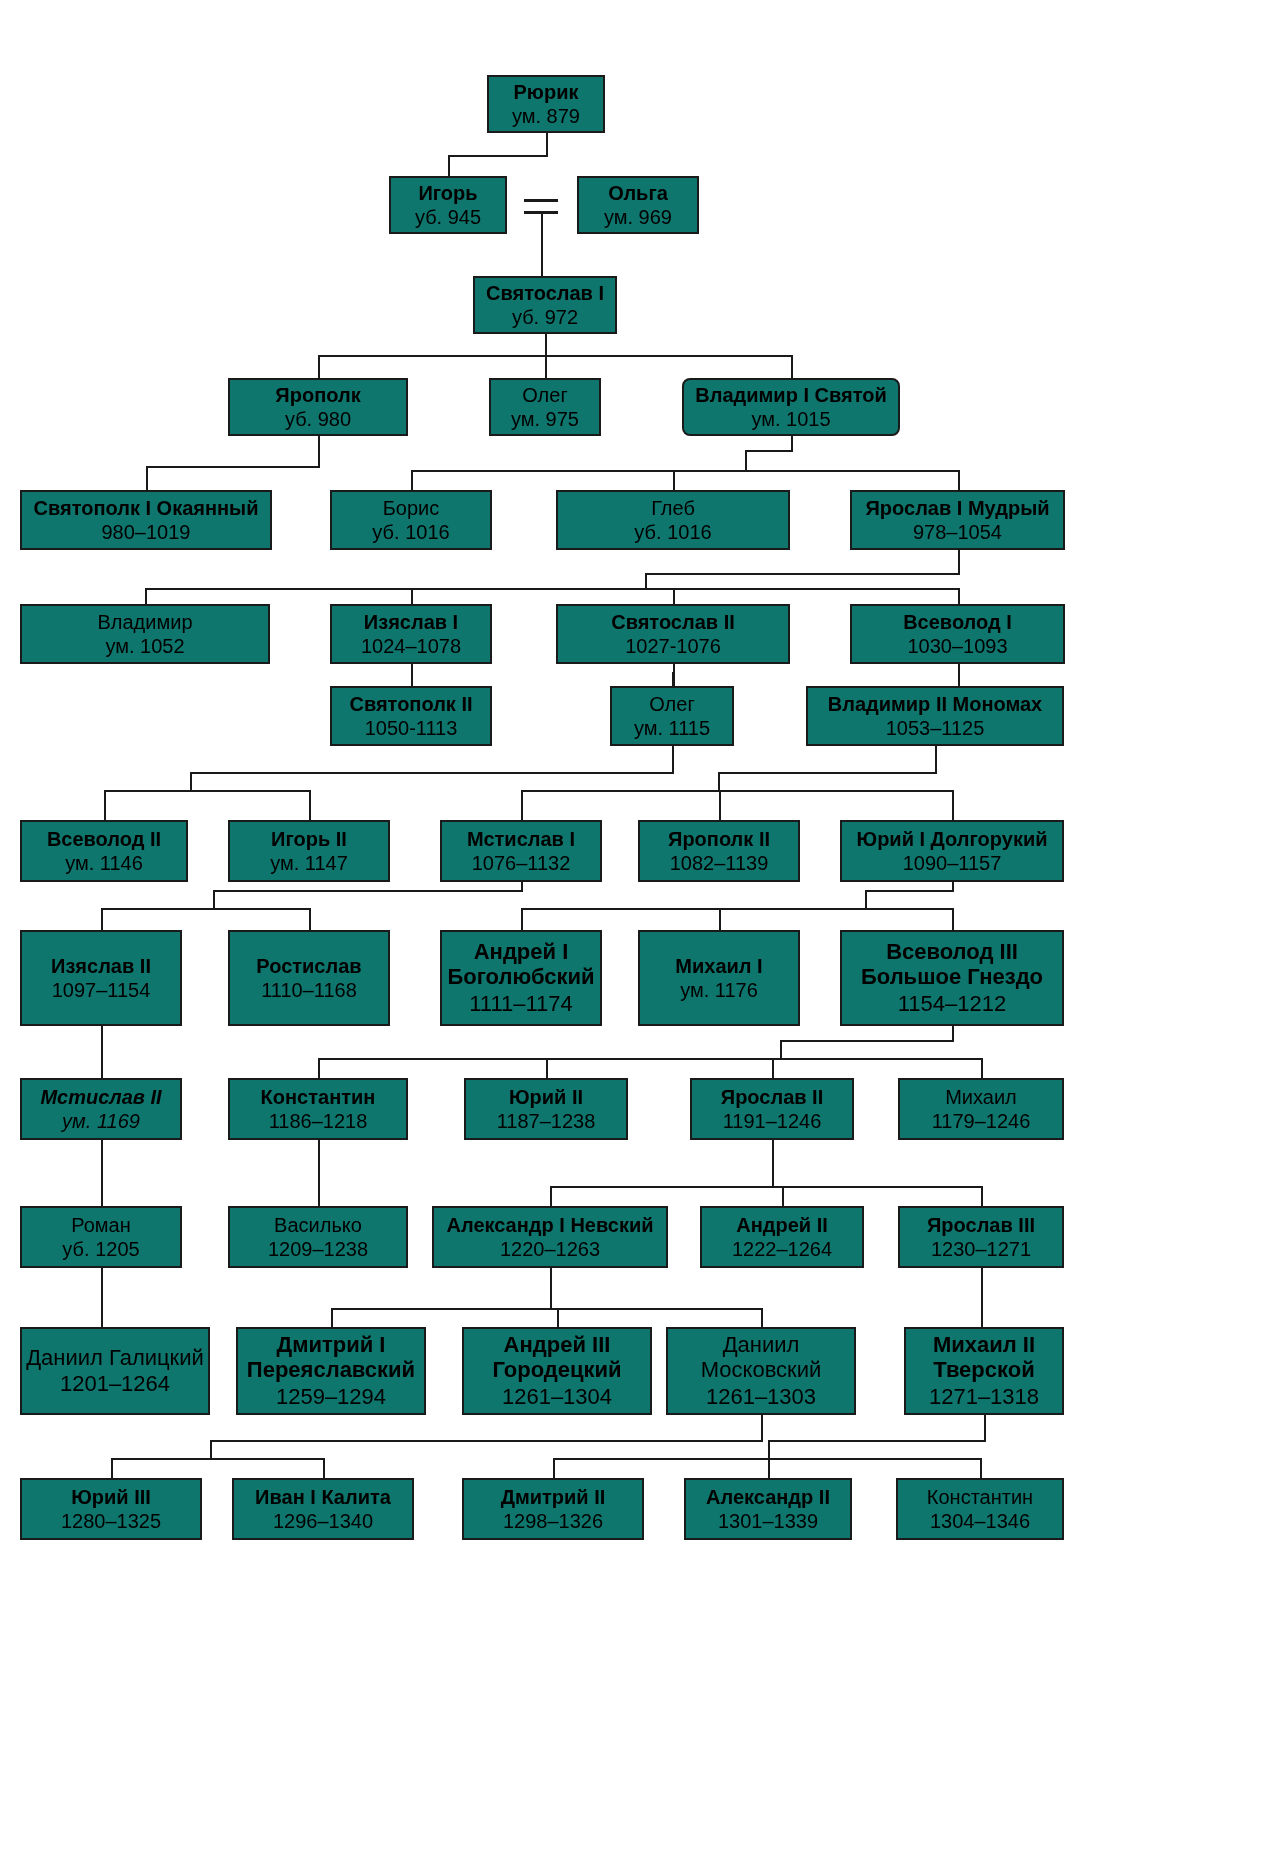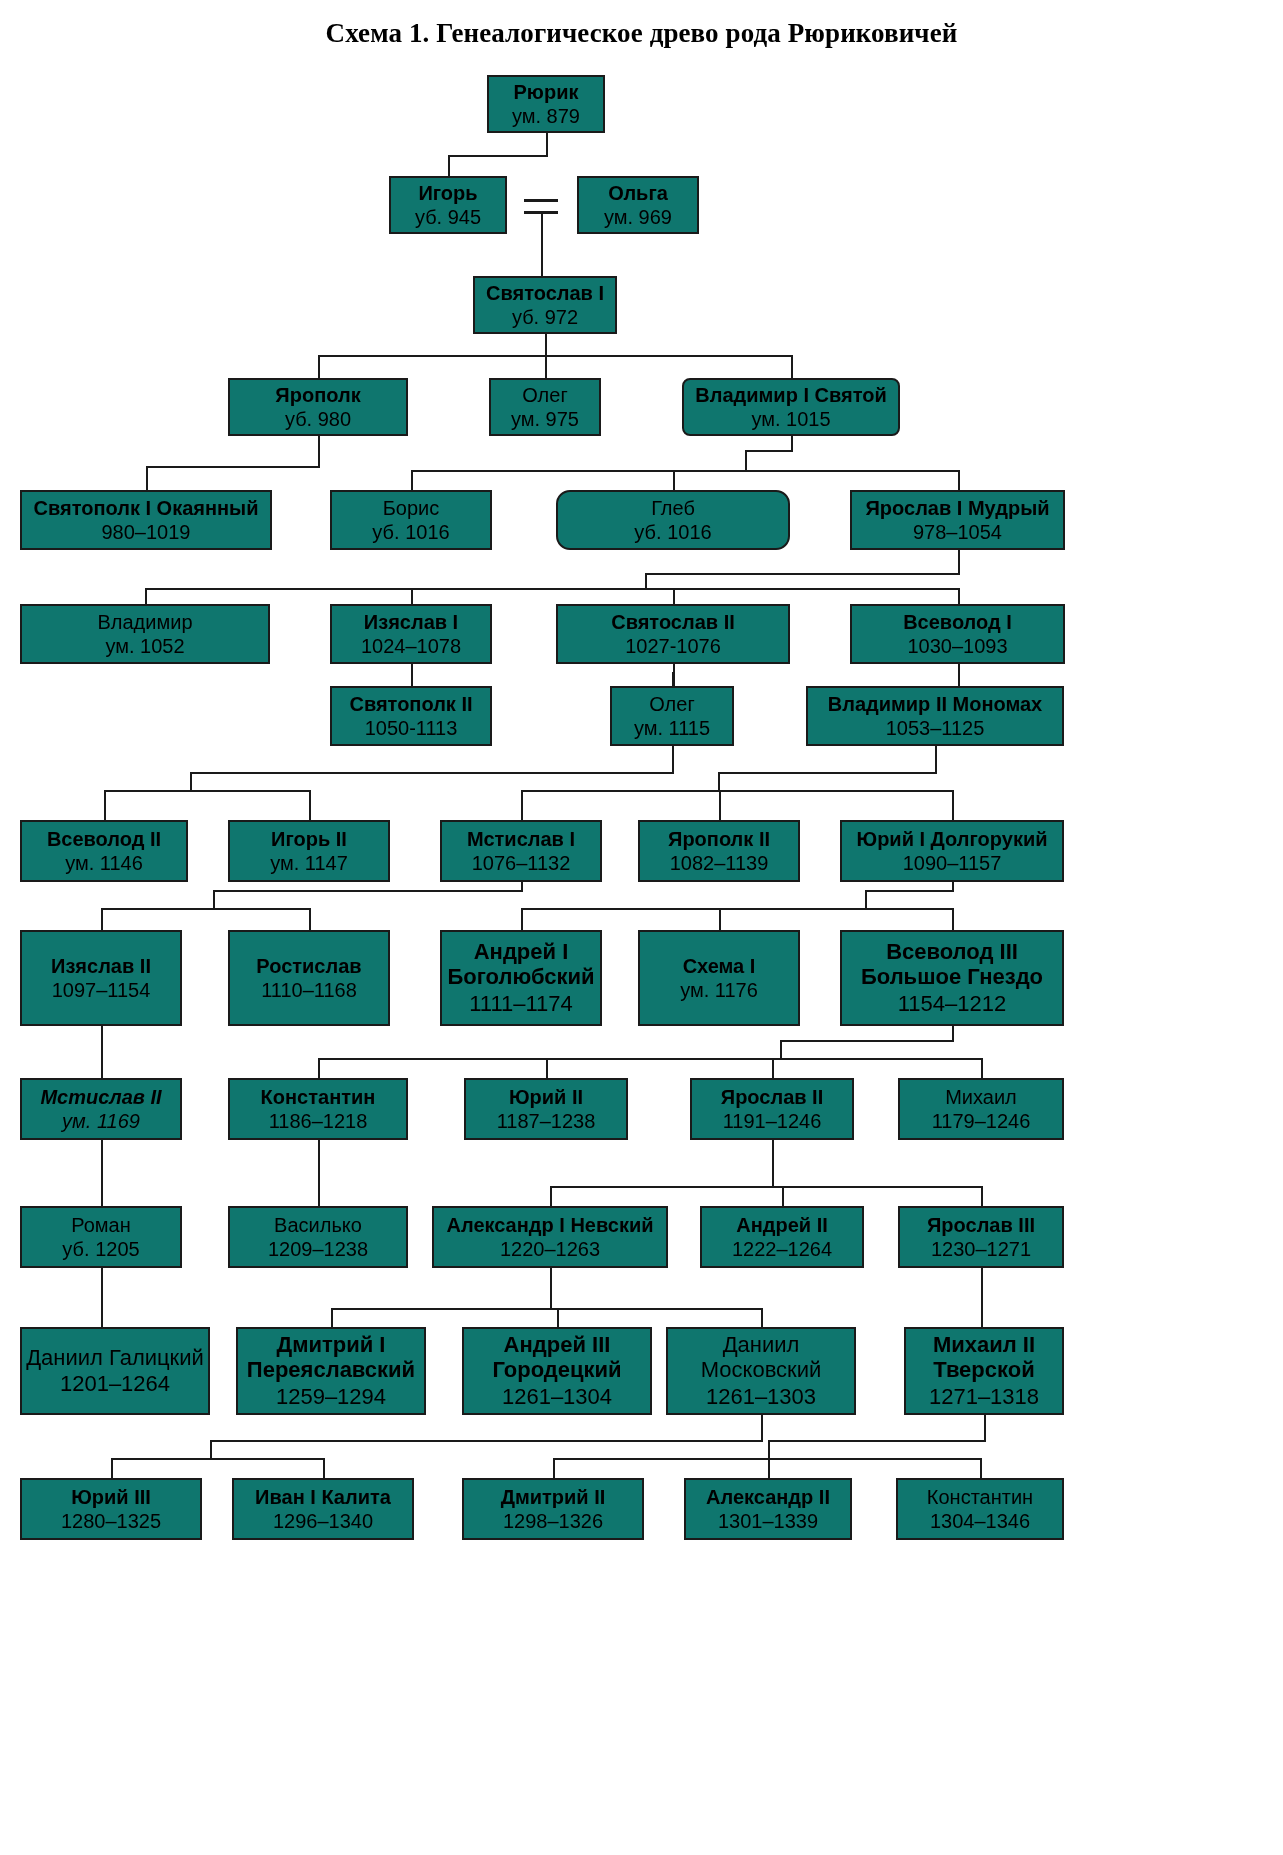--- a/index.html
+++ b/index.html
@@ -69,21 +69,20 @@
     background: #1a1a1a;
     height: 3px;
     z-index: 2;
   }
 </style>
 </head>
 <body>
 
 <div id="page">
 
-  <div id="chart-title">Схема 1. Генеалогическое древо рода Рюриковичей</div>
 
   <div id="nodes-layer">
       <div class="node" style="left: 487px; top: 75px; width: 118px; height: 58px;">
         <div class="nm bold">Рюрик</div>
         <div class="dt">ум. 879</div>
       </div>
       <div class="node" style="left: 389px; top: 176px; width: 118px; height: 58px;">
         <div class="nm bold">Игорь</div>
         <div class="dt">уб. 945</div>
       </div>
@@ -108,21 +107,21 @@
         <div class="dt">ум. 1015</div>
       </div>
       <div class="node" style="left: 20px; top: 490px; width: 252px; height: 60px;">
         <div class="nm bold">Святополк I Окаянный</div>
         <div class="dt">980–1019</div>
       </div>
       <div class="node" style="left: 330px; top: 490px; width: 162px; height: 60px;">
         <div class="nm reg">Борис</div>
         <div class="dt">уб. 1016</div>
       </div>
-      <div class="node" style="left: 556px; top: 490px; width: 234px; height: 60px; border-radius: 14px;">
+      <div class="node" style="left: 556px; top: 490px; width: 234px; height: 60px;">
         <div class="nm reg">Глеб</div>
         <div class="dt">уб. 1016</div>
       </div>
       <div class="node" style="left: 850px; top: 490px; width: 215px; height: 60px;">
         <div class="nm bold">Ярослав I Мудрый</div>
         <div class="dt">978–1054</div>
       </div>
       <div class="node" style="left: 20px; top: 604px; width: 250px; height: 60px;">
         <div class="nm reg">Владимир</div>
         <div class="dt">ум. 1052</div>
@@ -177,21 +176,21 @@
       </div>
       <div class="node" style="left: 228px; top: 930px; width: 162px; height: 96px;">
         <div class="nm bold">Ростислав</div>
         <div class="dt">1110–1168</div>
       </div>
       <div class="node small" style="left: 440px; top: 930px; width: 162px; height: 96px;">
         <div class="nm bold" style="white-space: normal; line-height: 1.12;">Андрей I Боголюбский</div>
         <div class="dt">1111–1174</div>
       </div>
       <div class="node" style="left: 638px; top: 930px; width: 162px; height: 96px;">
-        <div class="nm bold">Схема I</div>
+        <div class="nm bold">Михаил I</div>
         <div class="dt">ум. 1176</div>
       </div>
       <div class="node small" style="left: 840px; top: 930px; width: 224px; height: 96px;">
         <div class="nm bold" style="white-space: normal; line-height: 1.12;">Всеволод III Большое Гнездо</div>
         <div class="dt">1154–1212</div>
       </div>
       <div class="node" style="left: 20px; top: 1078px; width: 162px; height: 62px; font-style: italic;">
         <div class="nm bold">Мстислав II</div>
         <div class="dt">ум. 1169</div>
       </div>

